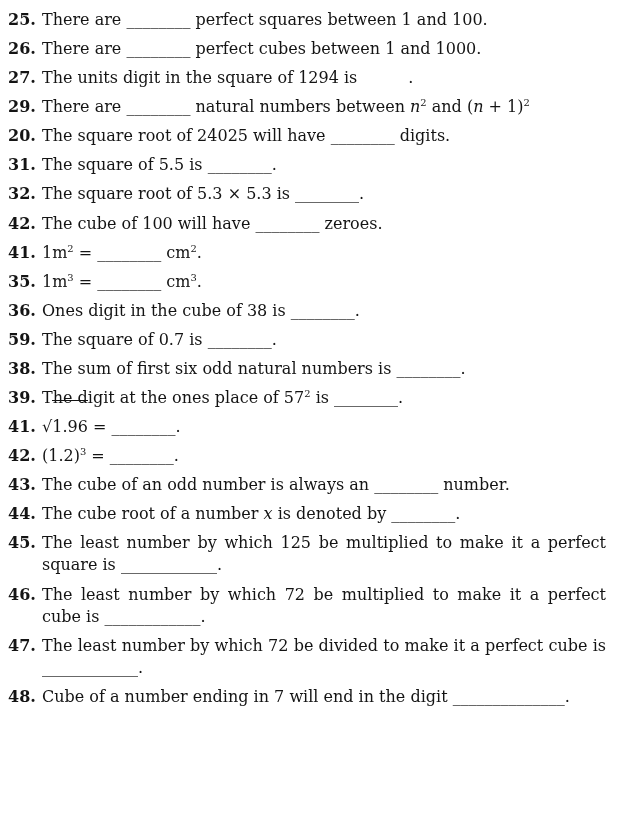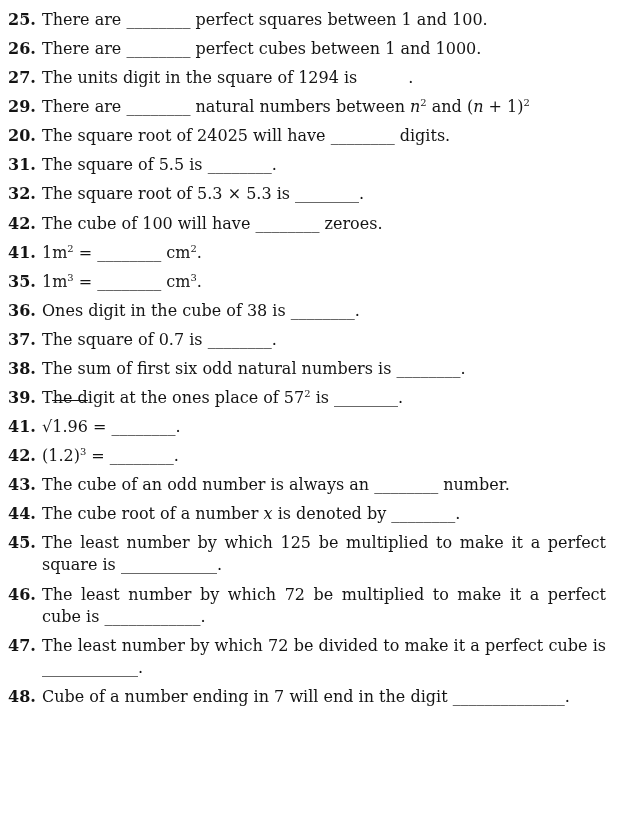--- a/index.html
+++ b/index.html
@@ -85,21 +85,21 @@
       </div>
       <div class="question">
         <span class="qnum">35.</span>
         <span class="qtext">1m<sup>3</sup> = <span class="blank">________</span> cm<sup>3</sup>.</span>
       </div>
       <div class="question">
         <span class="qnum">36.</span>
         <span class="qtext">Ones digit in the cube of 38 is <span class="blank">________</span>.</span>
       </div>
       <div class="question">
-        <span class="qnum">37.</span>
+        <span class="qnum">59.</span>
         <span class="qtext">The square of 0.7 is <span class="blank">________</span>.</span>
       </div>
       <div class="question">
         <span class="qnum">38.</span>
         <span class="qtext">The sum of first six odd natural numbers is <span class="blank">________</span>.</span>
       </div>
       <div class="question">
         <span class="qnum">39.</span>
         <span class="qtext">The digit at the ones place of 57<sup>2</sup> is <span class="blank">________</span>.</span>
       </div>

